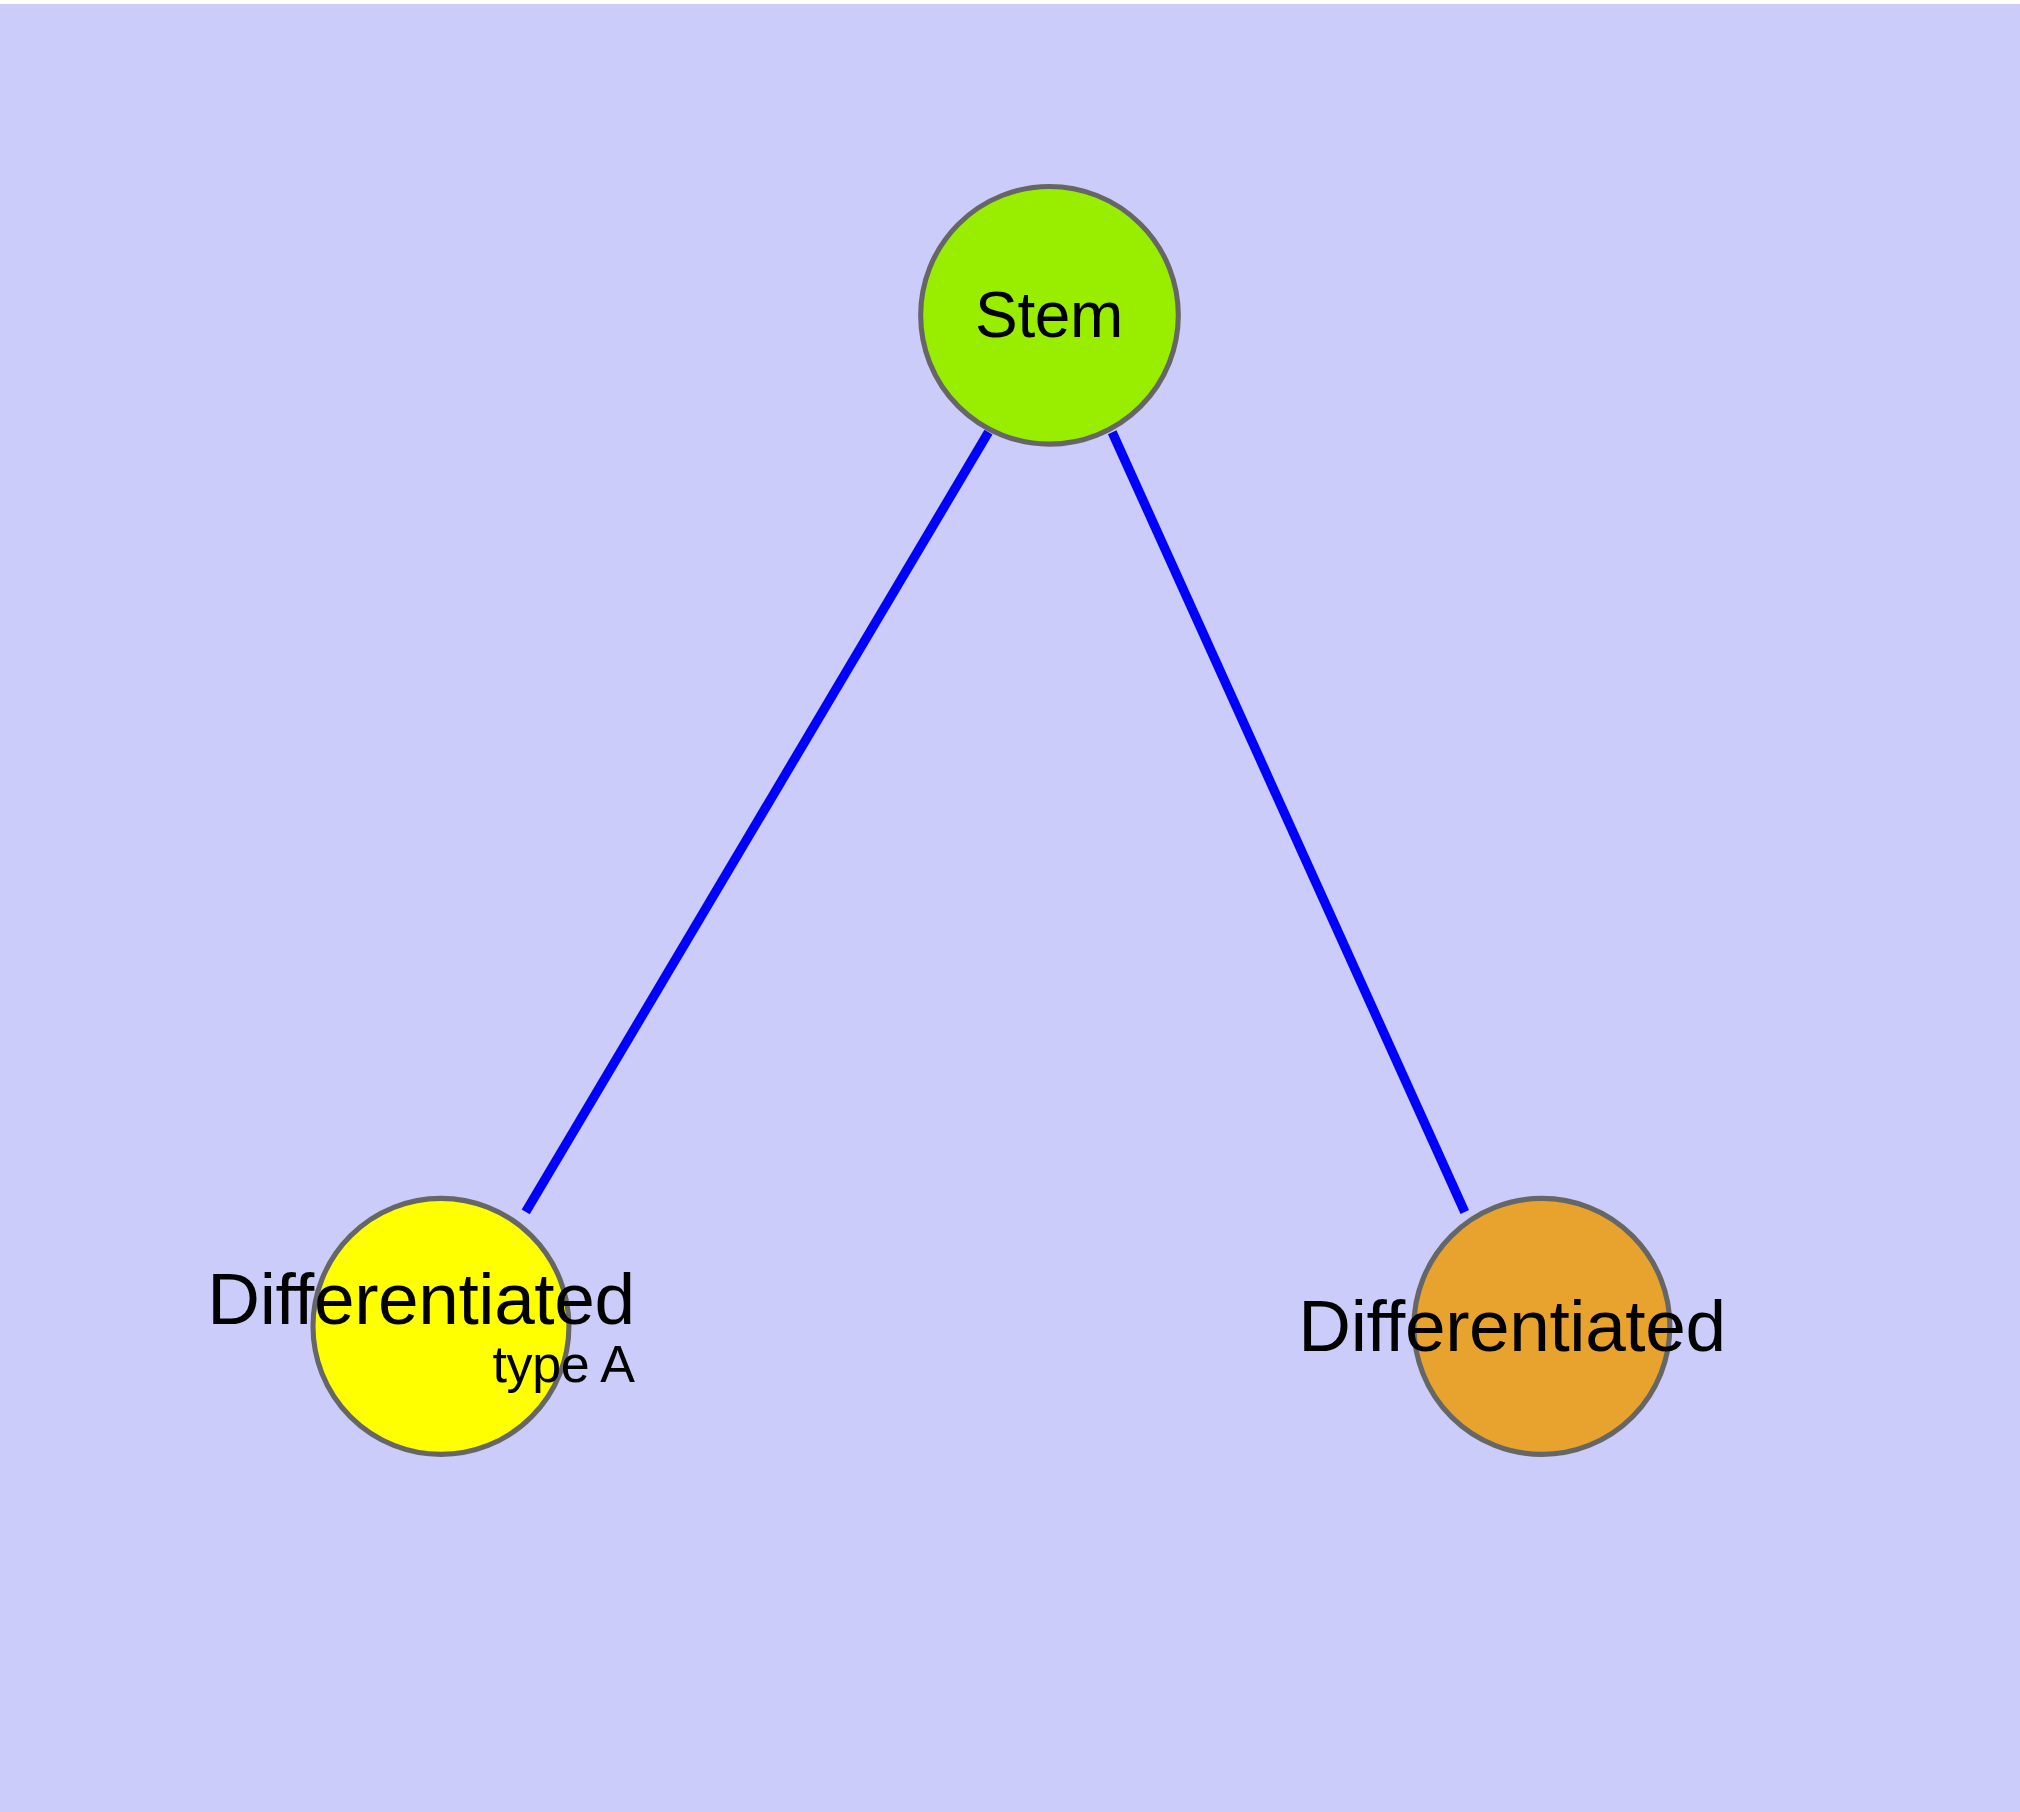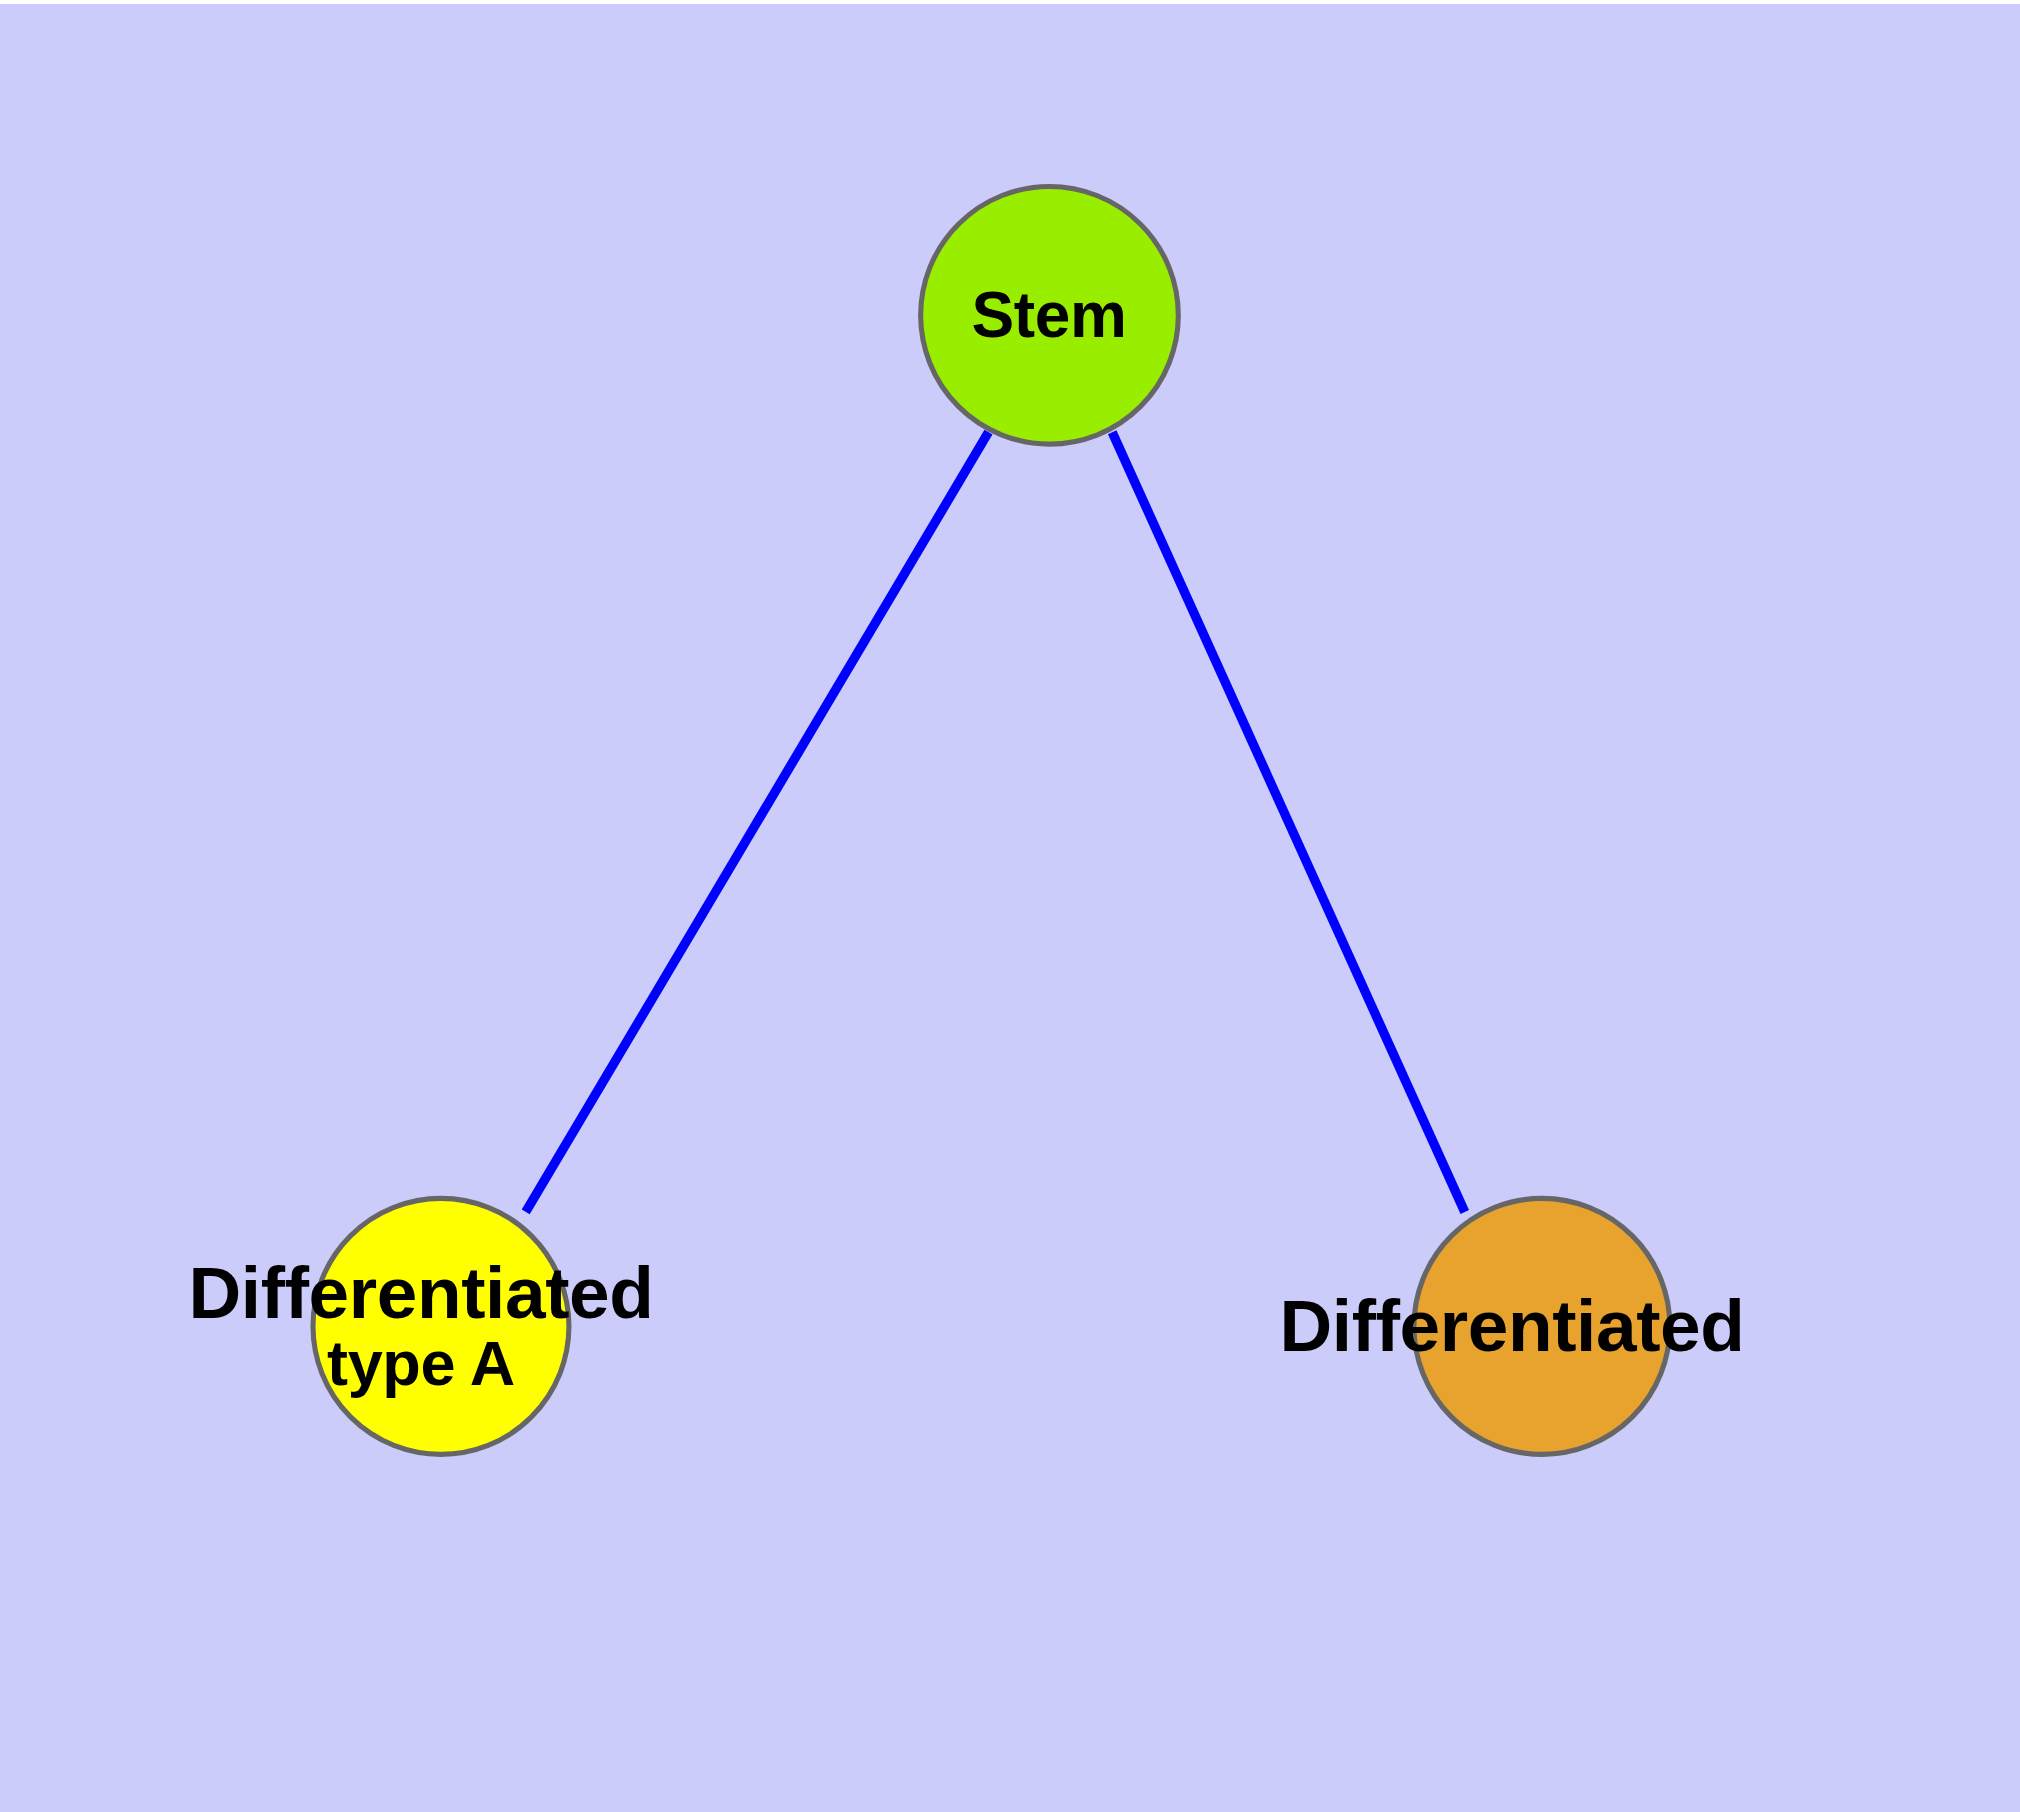--- a/index.html
+++ b/index.html
@@ -26,21 +26,21 @@
   #graph-svg {
     position: absolute;
     left: 0;
     top: 0;
     width: 2021px;
     height: 1812px;
   }
   .node-label {
     position: absolute;
     color: #000000;
-    font-weight: bold;
+    font-weight: normal;
     font-family: "Liberation Sans", sans-serif;
     text-align: center;
     white-space: pre;
     line-height: 1.04;
     letter-spacing: -0.4px;
     pointer-events: none;
   }
   #label-stem {
     font-size: 64px;
   }
@@ -63,21 +63,21 @@
       <ellipse cx="520" cy="1565" rx="151" ry="151" fill="#ffff00" stroke="#666666" stroke-width="6"></ellipse>
       <ellipse cx="1819" cy="1565" rx="151" ry="151" fill="#e8a32e" stroke="#666666" stroke-width="6"></ellipse>
       <ellipse cx="1238" cy="372" rx="152" ry="152" fill="#99ee00" stroke="#666666" stroke-width="6"></ellipse>
     </g>
   </svg>
 
   <div class="node-label" id="label-stem" style="left:1049px; top:315px; transform:translate(-50%,-50%);">Stem</div>
 
   <div style="position:absolute; left:421px; top:1326px; transform:translate(-50%,-50%); text-align:center;">
     <div class="node-label" id="label-a-line1" style="position:static; font-size:73px;">Differentiated</div>
-    <div class="node-label" id="label-a-line2" style="position:static; font-size:63px;">type A</div>
+    <div class="node-label" id="label-a-line2" style="position:static; font-size:52px;text-align:right;">type A</div>
   </div>
 
   <div style="position:absolute; left:1512px; top:1326px; transform:translate(-50%,-50%); text-align:center;">
     <div class="node-label" id="label-b-line1" style="position:static; font-size:73px;">Differentiated</div>
   </div>
 
 </div>
 
 
 </body></html>

